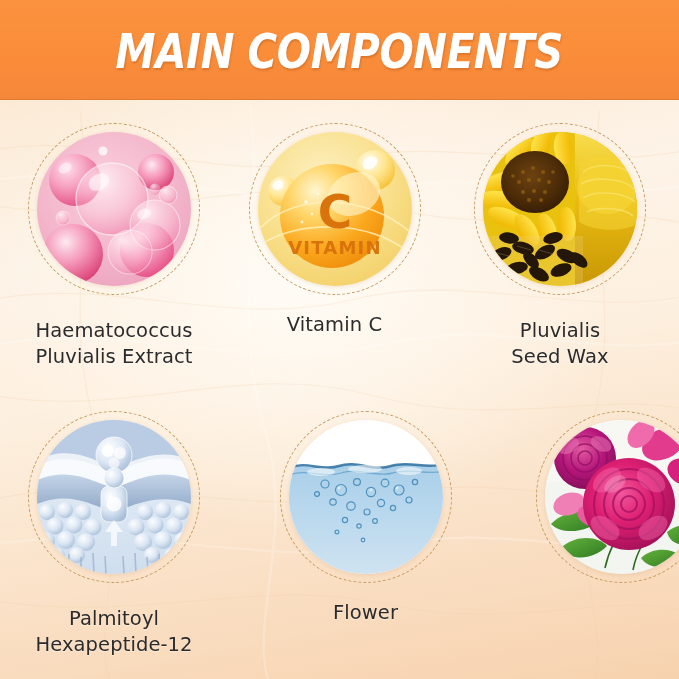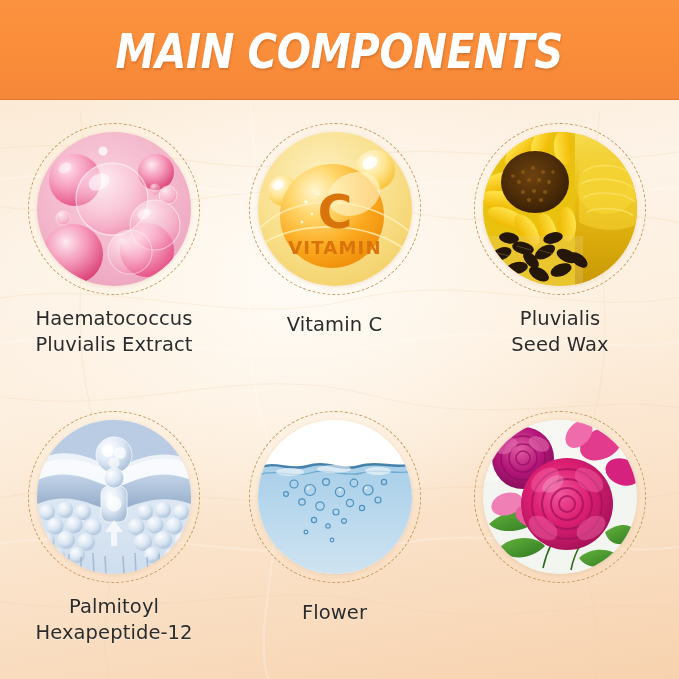--- a/index.html
+++ b/index.html
@@ -68,21 +68,21 @@
     height: 580px;
   }
   .row {
     position: absolute;
     left: 0;
     width: 679px;
     height: 290px;
     display: flex;
   }
   .row-1 { top: 0; }
-  .row-2 { top: 288px; }
+  .row-2 { top: 288px; gap: 31px; }
 
   .cell {
     position: relative;
     flex: 1 1 0;
     display: flex;
     flex-direction: column;
     align-items: center;
   }
   .cell-1 { flex: 0 0 228px; }
   .cell-2 { flex: 0 0 213px; }
@@ -108,21 +108,21 @@
     width: 154px;
     height: 154px;
     border-radius: 50%;
     overflow: hidden;
     box-shadow: 0 1px 4px rgba(160,110,60,0.16);
   }
   .photo > svg { display: block; }
 
   
   .caption {
-    margin-top: 11px;
+    margin-top: 23px;
     text-align: center;
     color: #2b2b2b;
     font-family: "DejaVu Sans", sans-serif;
     font-size: 19.5px;
     line-height: 1.32;
     font-weight: 400;
     letter-spacing: .1px;
     text-shadow: 0 1px 1px rgba(255,255,255,.45);
     white-space: pre-line;
   }

